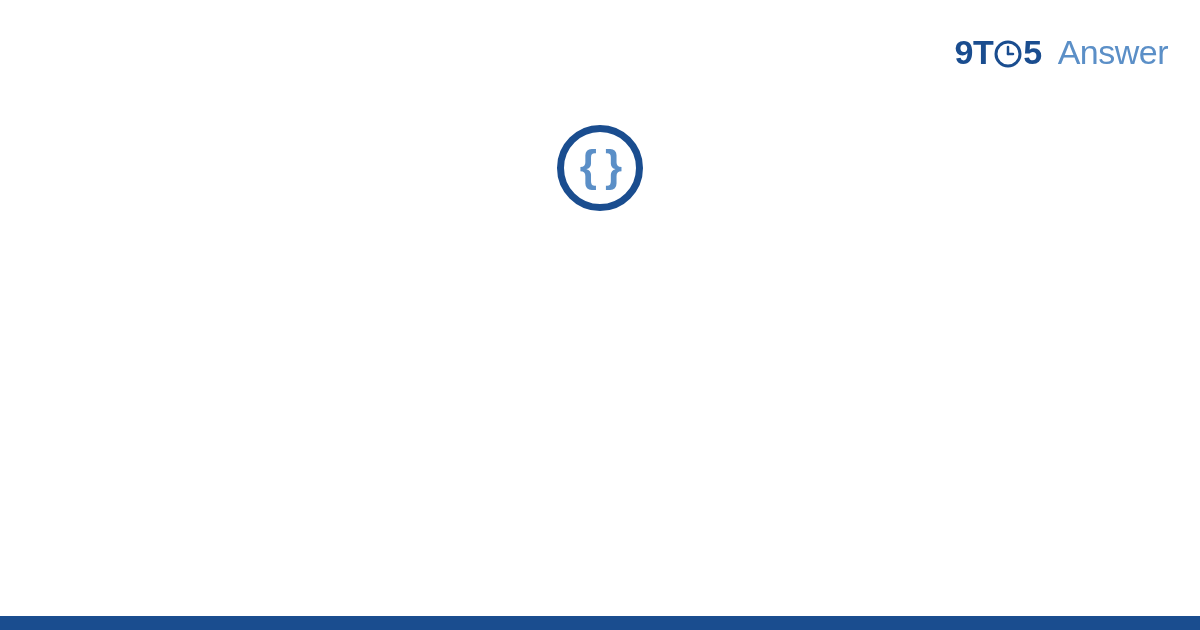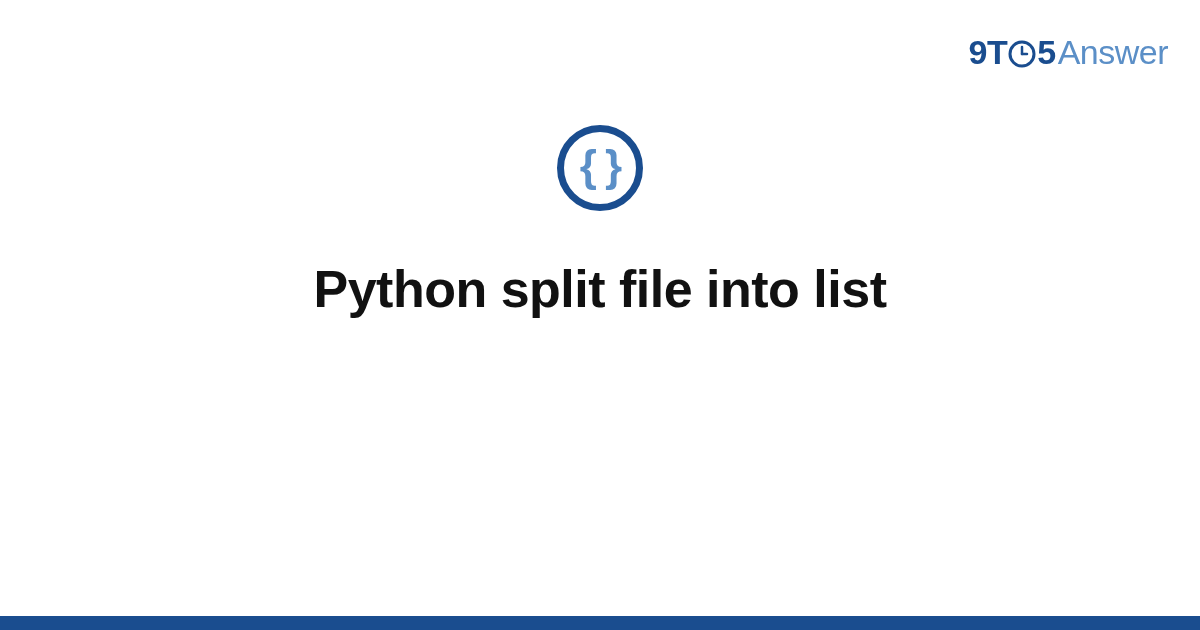--- a/index.html
+++ b/index.html
@@ -40,21 +40,21 @@
       position: relative;
       top: 1px;
     }
     .brand-logo .five {
       color: #1a4d8f;
       font-weight: 700;
     }
     .brand-logo .answer {
       color: #5b8fc7;
       font-weight: 500;
-      margin-left: 2px;
+      margin-left: 16px;
     }
     .center-block {
       position: absolute;
       top: 125px;
       left: 0;
       right: 0;
       display: flex;
       flex-direction: column;
       align-items: center;
     }
@@ -107,16 +107,15 @@
     </svg>
   </span>
   <span class="five">5</span>
   <span class="answer">Answer</span>
 </div>
 
 <div class="center-block">
   <div class="category-icon">
     <span class="braces">{ }</span>
   </div>
-  <h1 class="page-title">Python split file into list</h1>
 </div>
 
 <div class="bottom-bar"></div>
 
 </body></html>

